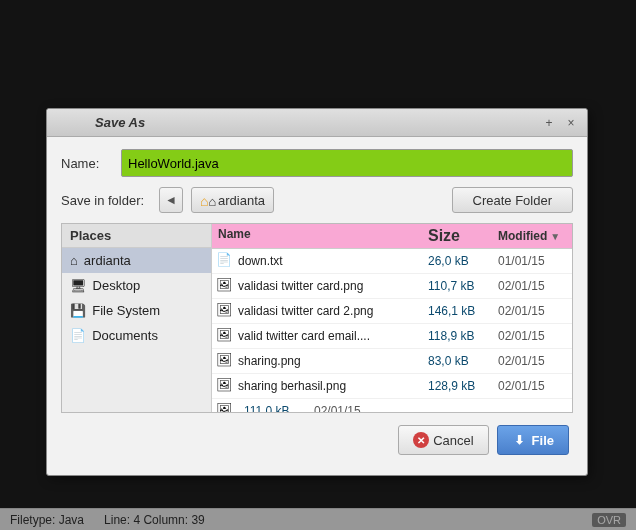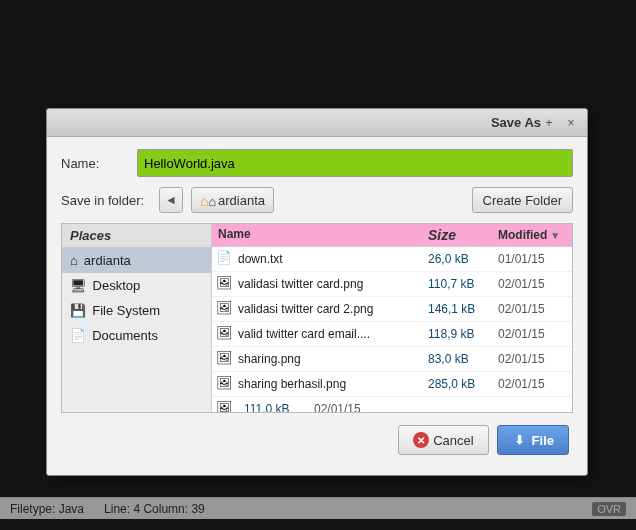--- a/index.html
+++ b/index.html
@@ -114,21 +114,22 @@
       align-items: center;
       justify-content: space-between;
       border-radius: 3px 3px 0 0;
       height: 28px;
     }
     .dialog-title {
       color: #333;
       font-size: 13px;
       font-weight: bold;
       flex: 1;
-      text-align: right;
+      text-align: left;
+      font-style: italic;
     }
     .dialog-controls {
       display: flex; gap: 6px;
     }
     .dialog-btn-ctrl {
       width: 16px; height: 16px;
       font-size: 12px;
       color: #555;
       cursor: pointer;
       display: flex; align-items: center; justify-content: center;
@@ -139,21 +140,21 @@
     
     .dialog-body {
       padding: 12px 14px;
     }
 
     
     .name-row {
       display: flex;
       align-items: center;
       margin-bottom: 10px;
-      gap: 26px;
+      gap: 10px;
     }
     .name-label {
       color: #333;
       min-width: 50px;
       font-size: 13px;
     }
     .name-input {
       flex: 1;
       height: 28px;
       border: 1px solid #999;
@@ -196,21 +197,21 @@
       background: linear-gradient(to bottom, #f5f5f5, #ddd);
       border: 1px solid #aaa;
       border-radius: 3px;
       height: 26px;
       font-size: 13px;
       color: #333;
       cursor: pointer;
     }
     .create-folder-btn {
       margin-left: auto;
-      padding: 3px 10px;
+      padding: 3px 20px;
       background: linear-gradient(to bottom, #f5f5f5, #ddd);
       border: 1px solid #aaa;
       border-radius: 3px;
       font-size: 13px;
       cursor: pointer;
       height: 26px;
       color: #333;
     }
 
     
@@ -231,21 +232,20 @@
       overflow-y: auto;
       flex-shrink: 0;
     }
     .places-header {
       padding: 4px 8px;
       font-weight: bold;
       color: #333;
       font-size: 13px;
       border-bottom: 1px solid #ccc;
       background: #e0e0e0;
-      font-style: italic;
     }
     .places-item {
       display: flex;
       align-items: center;
       padding: 5px 8px;
       gap: 6px;
       cursor: pointer;
       font-size: 13px;
       color: #222;
     }
@@ -259,21 +259,21 @@
     }
     .file-list-header {
       display: flex;
       background: #f9a8d4;
       border-bottom: 1px solid #ccc;
       padding: 3px 0;
       position: sticky;
       top: 0;
     }
     .col-name { flex: 1; padding: 0 6px; font-weight: bold; color: #333; font-size: 12px; }
-    .col-size { width: 70px; padding: 0 6px; font-weight: bold; color: #333; font-size: 14px; font-style: italic; }
+    .col-size { width: 70px; padding: 0 6px; font-weight: bold; color: #333; font-size: 16px; }
     .col-modified { width: 80px; padding: 0 6px; font-weight: bold; color: #333; font-size: 12px; display: flex; align-items: center; gap: 3px; }
     .sort-arrow { color: #666; font-size: 10px; }
 
     .file-row {
       display: flex;
       align-items: center;
       padding: 3px 0;
       border-bottom: 1px solid #f0f0f0;
       cursor: pointer;
     }
@@ -338,21 +338,21 @@
       width: 16px; height: 16px;
       align-items: center;
       justify-content: center;
       color: white;
       font-size: 12px;
     }
 
     
     .status-bar {
       position: absolute;
-      bottom: 11px;
+      bottom: 0;
       left: 0; right: 0;
       height: 22px;
       background: #e8e8e8;
       border-top: 1px solid #ccc;
       display: flex;
       align-items: center;
       padding: 0 10px;
       font-size: 12px;
       color: #333;
       gap: 20px;
@@ -532,21 +532,21 @@
     </div>
             <div class="file-row">
       <span class="file-icon">🖼</span>
       <span class="file-name-cell">sharing.png</span>
       <span class="file-size-cell">83,0 kB</span>
       <span class="file-date-cell">02/01/15</span>
     </div>
             <div class="file-row">
       <span class="file-icon">🖼</span>
       <span class="file-name-cell">sharing berhasil.png</span>
-      <span class="file-size-cell">285,0 kB</span>
+      <span class="file-size-cell">128,9 kB</span>
       <span class="file-date-cell">02/01/15</span>
     </div>
             <div class="file-row">
       <span class="file-icon">🖼</span>
       <span class="file-size-cell">111,0 kB</span>
       <span class="file-date-cell">02/01/15</span>
     </div>
           </div>
       </div>
     </div>

